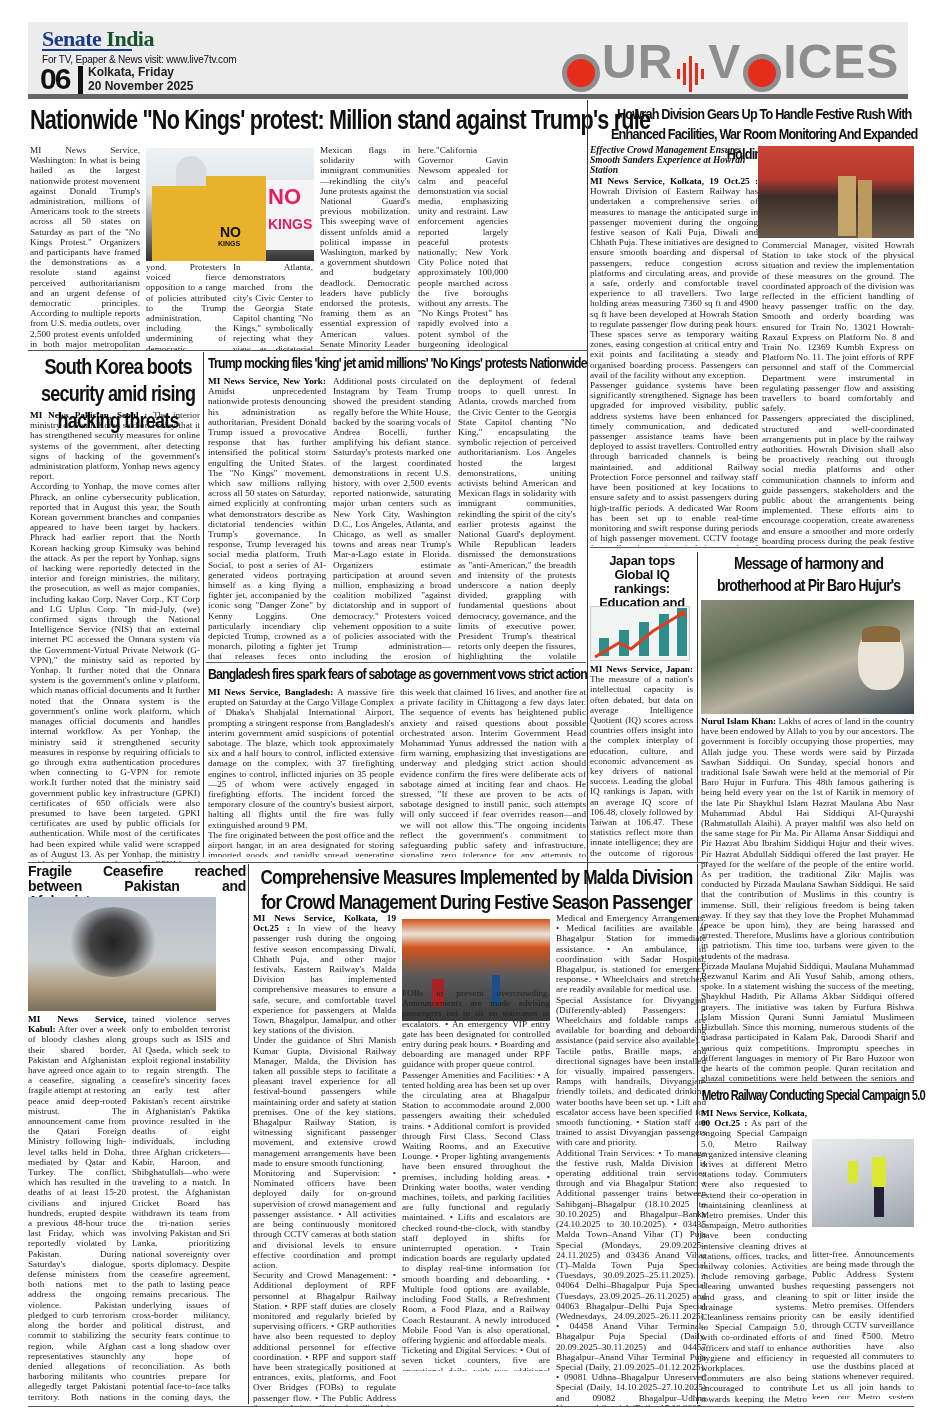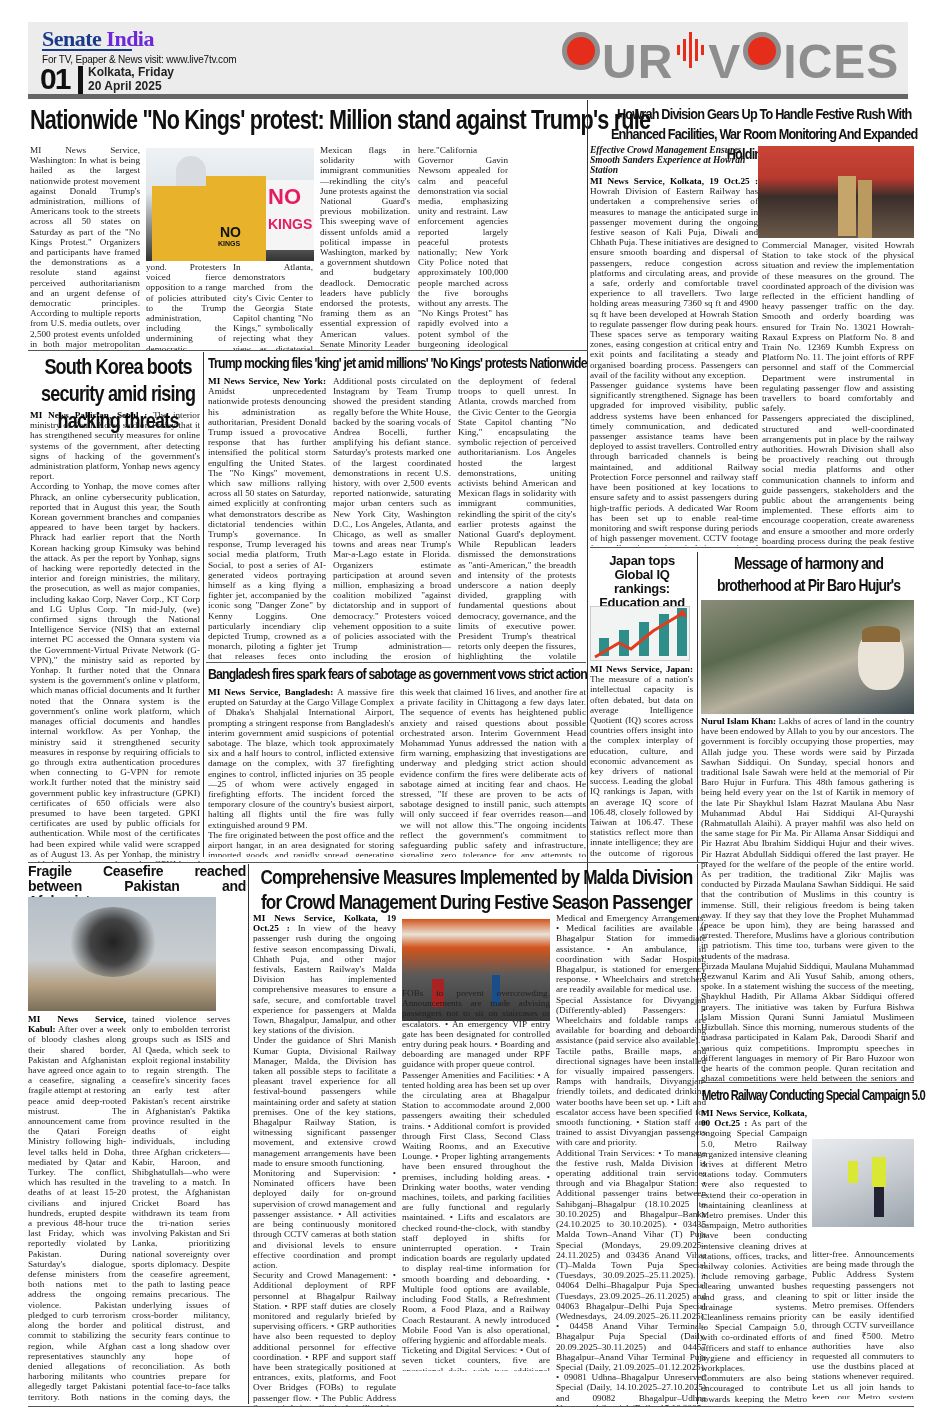--- a/index.html
+++ b/index.html
@@ -1,50 +1,50 @@
 <!DOCTYPE html>
 <html><head>
 <meta charset="utf-8">
 <style>
 *{box-sizing:border-box;margin:0;padding:0}
 html,body{width:945px;height:1419px;background:#fff;overflow:hidden}
 body{font-family:"Liberation Serif",serif;color:#111;position:relative}
 .abs{position:absolute}
 .masthead{left:28px;top:22px;width:880px;height:72px;background:#ececec}
 .brand{left:42px;top:26px;font-family:"Liberation Serif",serif;font-size:22px;font-weight:bold;letter-spacing:-0.5px}
-.brand .m{color:#1a3a8a}.brand .i{color:#6d28d9}
+.brand .m{color:#1a3a8a}.brand .i{color:#14532d}
 .brand-ul{left:42px;top:49px;width:90px;height:2px;background:#1a3a8a}
 .visit{left:42px;top:54px;font-family:Liberation Sans, sans-serif;font-size:10px;letter-spacing:-0.2px}
 .pgno{left:40px;top:64px;font-family:"Liberation Sans",sans-serif;font-weight:bold;font-size:30px;letter-spacing:-2px;line-height:30px}
 .pgbar{left:78px;top:66px;width:5px;height:28px;background:#111}
 .city{left:88px;top:65px;font-family:"Liberation Sans",sans-serif;font-size:12px;line-height:14px;font-weight:bold;color:#222}
-.ourv{left:560px;top:32px;font-family:"Liberation Sans",sans-serif;font-weight:bold;font-size:48px;color:#8e8e8e;letter-spacing:1px;line-height:60px;display:flex;align-items:flex-start}
+.ourv{left:560px;top:32px;font-family:"Liberation Sans",sans-serif;font-weight:bold;font-size:48px;color:#8e8e8e;letter-spacing:1px;line-height:60px;display:flex;align-items:flex-end}
 .ourv .dot{display:inline-block;width:38px;height:38px;border-radius:50%;border:5px solid #8e8e8e;background:#e42d1b;margin:0 2px}
 .ourv .wave{display:inline-flex;align-items:center;gap:3px;margin:0 4px}
 .ourv .wave i{display:block;width:3px;background:#e42d1b}
 .topbar{left:28px;top:94px;width:880px;height:5px;background:#666}
 .hl{font-family:"Liberation Sans",sans-serif;font-weight:bold;color:#111;letter-spacing:-1px;transform-origin:left top}
 .body{font-size:9.2px;line-height:10.2px;text-align:justify;color:#222;overflow:hidden}
 .body b{color:#000}
 .vrule{background:#333;width:1px}
 .hrule{background:#555;height:2px}
 .img{overflow:hidden}
 </style>
 </head>
 <body>
 
 <div class="abs masthead"></div>
 <div class="abs brand"><span class="m">Senate</span> <span class="i">India</span></div>
 <div class="abs brand-ul"></div>
 <div class="abs visit">For TV, Epaper &amp; News visit: www.live7tv.com</div>
-<div class="abs pgno">01</div>
+<div class="abs pgno">06</div>
 <div class="abs pgbar"></div>
 <div class="abs city">
     <div>Kolkata, Friday</div>
-    <div>20 April 2025</div>
+    <div>20 November 2025</div>
   </div>
 <div class="abs ourv">
   <span class="dot"></span>UR
   <span class="wave">
       <i style="height:10px"></i>
       <i style="height:22px"></i>
       <i style="height:36px"></i>
       <i style="height:22px"></i>
       <i style="height:10px"></i>
     </span>V

